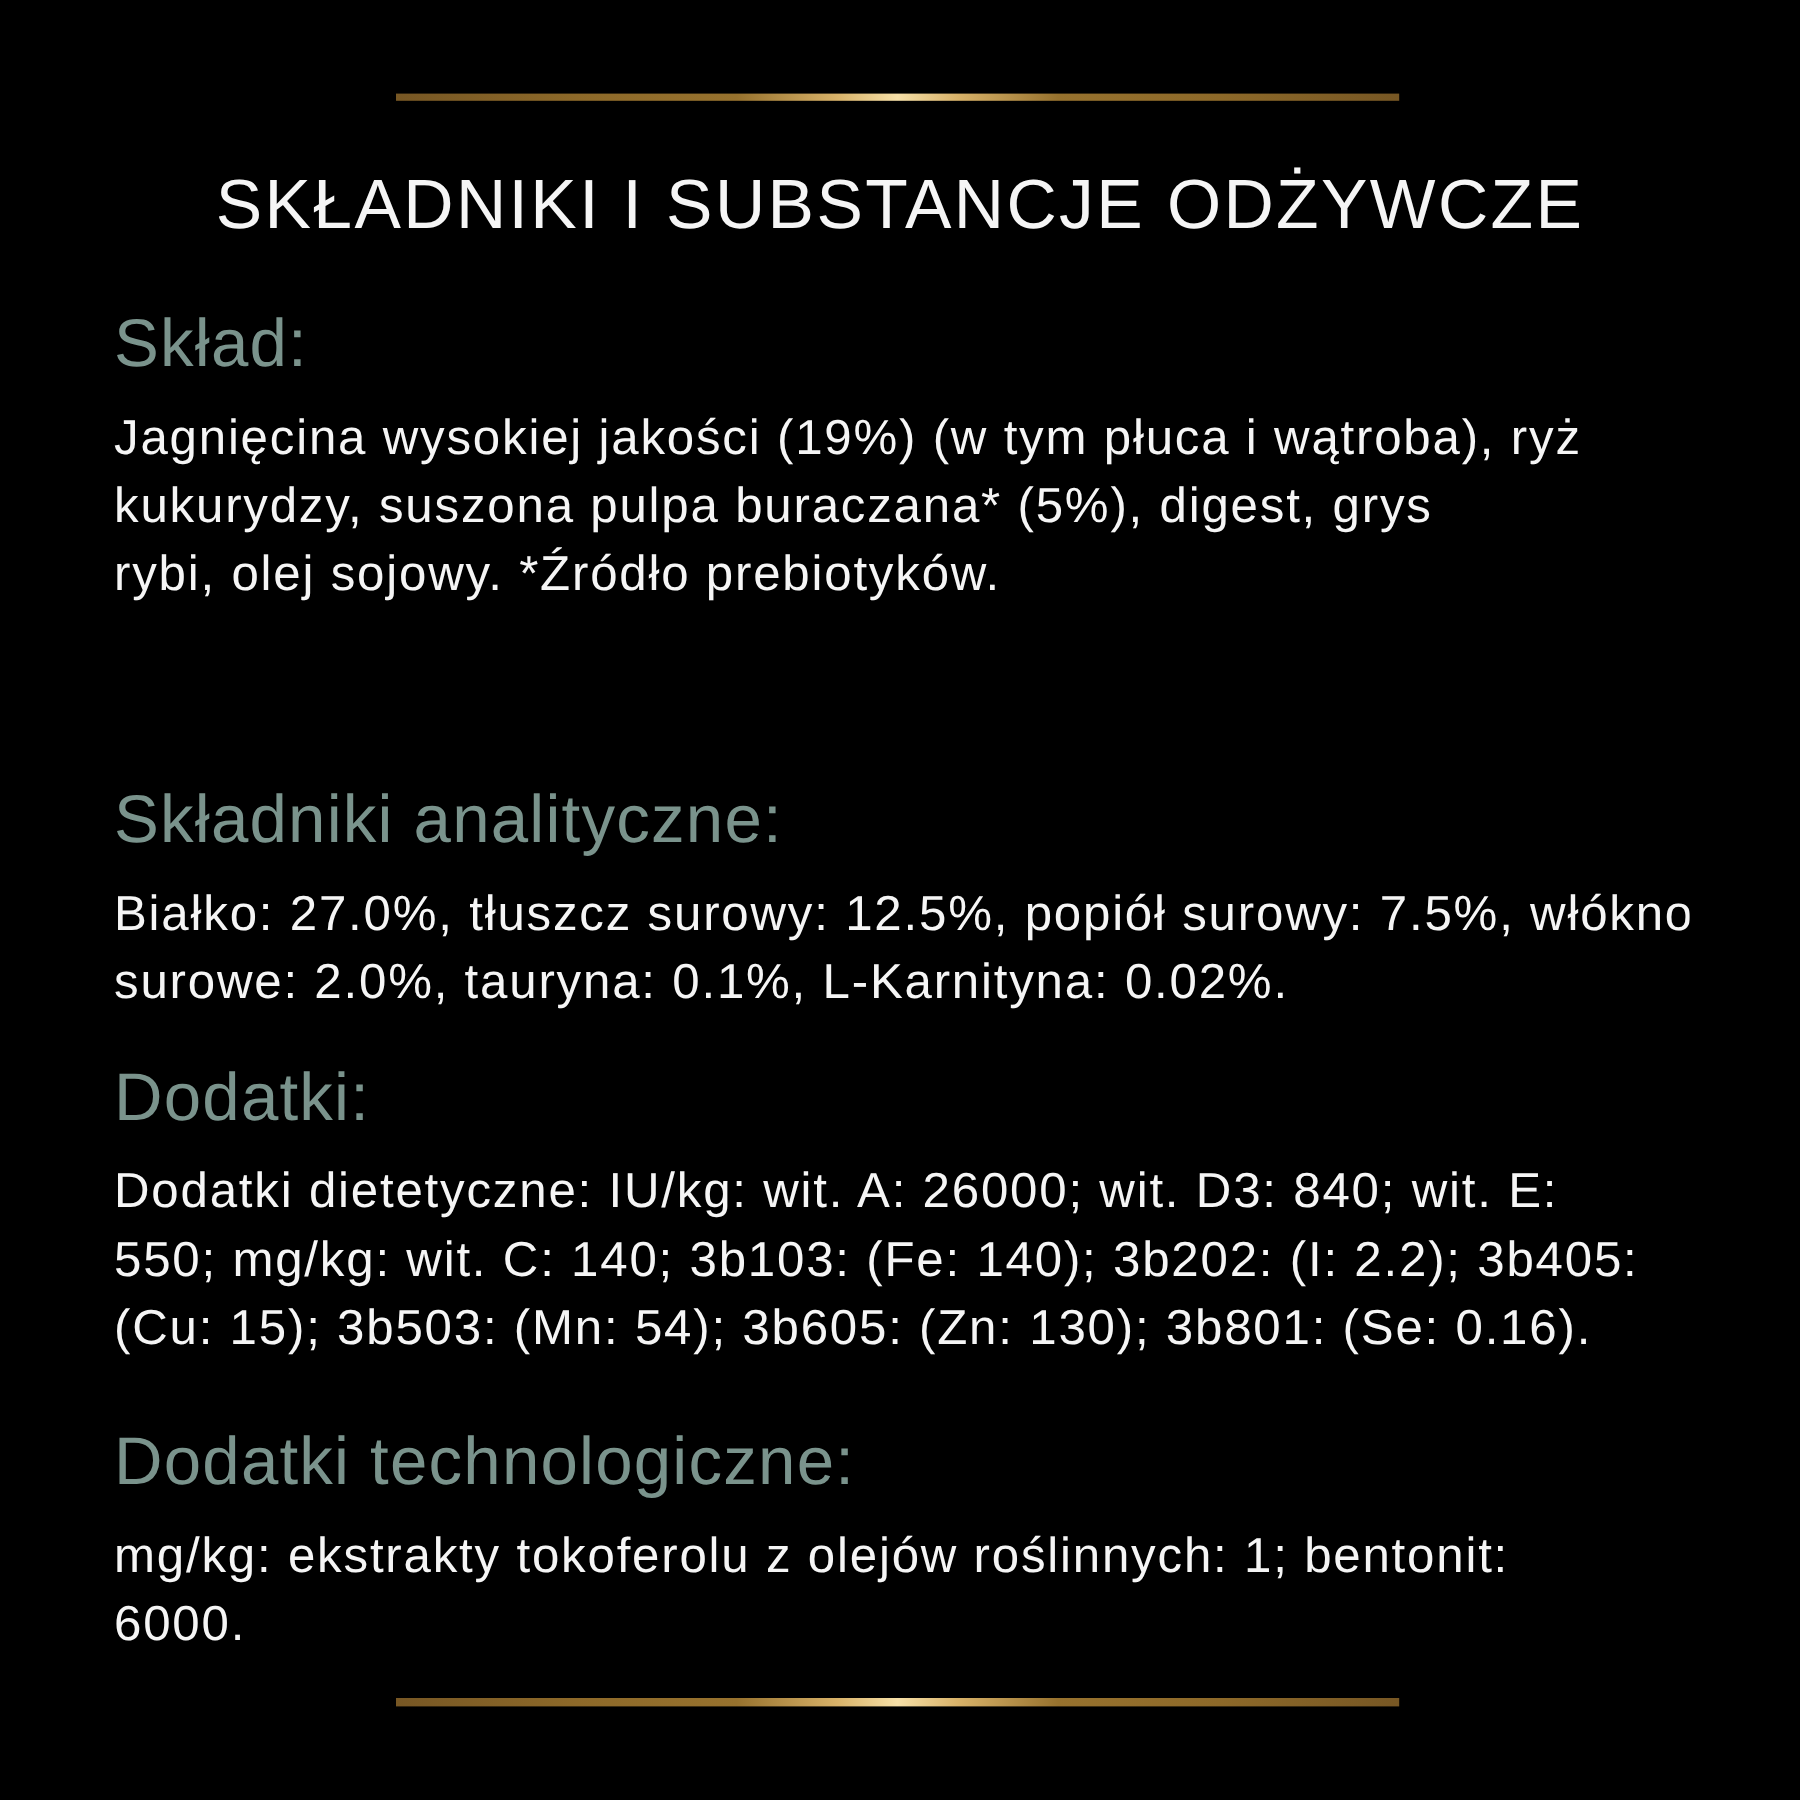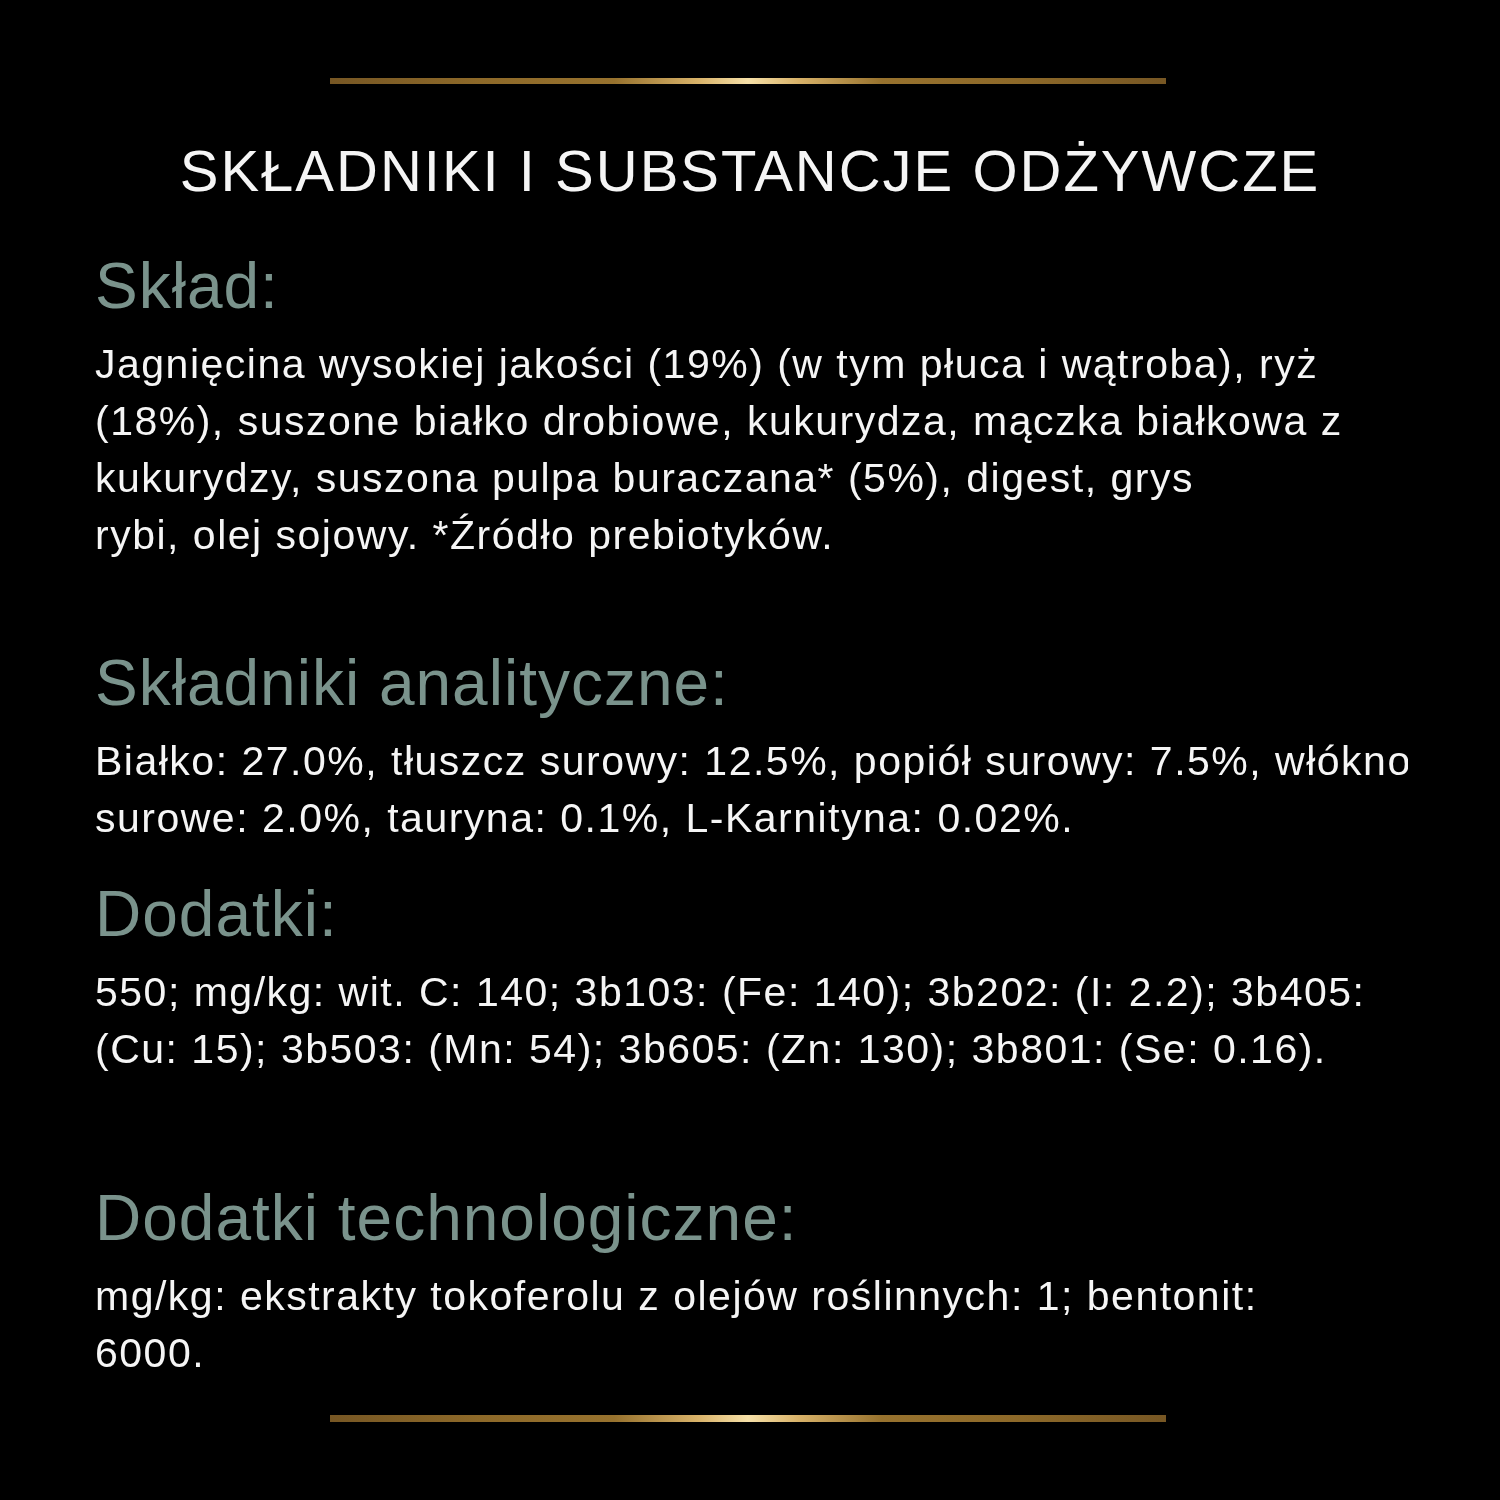--- a/index.html
+++ b/index.html
@@ -52,21 +52,21 @@
     position: absolute;
     left: 95px;
     right: 0;
   }
   .sec-1 { top: 256px; }
   .sec-2 { top: 653px; }
   .sec-3 { top: 884px; }
   .sec-4 { top: 1188px; }
   .h2 {
     margin: 0;
-    font-size: 64px;
+    font-size: 56px;
     line-height: 60px;
     font-weight: normal;
     letter-spacing: 1px;
     color: var(--heading-color, #7a938c);
     white-space: nowrap;
   }
   .para {
     margin: 20px 0 0 0;
     font-size: 41px;
     line-height: 57px;
@@ -83,37 +83,37 @@
 <div class="page" style="--bg: #000000; --heading-color: #7A938C; --body-color: #F5F5F5;">
 
   <div class="rule rule-top"></div>
 
   <h1 class="title">SKŁADNIKI I SUBSTANCJE ODŻYWCZE</h1>
 
   <section class="sec sec-1">
     <h2 class="h2">Skład:</h2>
     <div class="para">
         <div class="line">Jagnięcina wysokiej jakości (19%) (w tym płuca i wątroba), ryż</div>
-        <div class="line">(18%), suszone białko drobiowe, kukurydza, mączka białkowa z</div>
         <div class="line">kukurydzy, suszona pulpa buraczana* (5%), digest, grys</div>
         <div class="line">rybi, olej sojowy. *Źródło prebiotyków.</div>
       </div>
   </section>
 
   <section class="sec sec-2">
     <h2 class="h2">Składniki analityczne:</h2>
     <div class="para">
         <div class="line">Białko: 27.0%, tłuszcz surowy: 12.5%, popiół surowy: 7.5%, włókno</div>
         <div class="line">surowe: 2.0%, tauryna: 0.1%, L-Karnityna: 0.02%.</div>
       </div>
   </section>
 
   <section class="sec sec-3">
     <h2 class="h2">Dodatki:</h2>
     <div class="para">
+        <div class="line">Dodatki dietetyczne: IU/kg: wit. A: 26000; wit. D3: 840; wit. E:</div>
         <div class="line">550; mg/kg: wit. C: 140; 3b103: (Fe: 140); 3b202: (I: 2.2); 3b405:</div>
         <div class="line">(Cu: 15); 3b503: (Mn: 54); 3b605: (Zn: 130); 3b801: (Se: 0.16).</div>
       </div>
   </section>
 
   <section class="sec sec-4">
     <h2 class="h2">Dodatki technologiczne:</h2>
     <div class="para">
         <div class="line">mg/kg: ekstrakty tokoferolu z olejów roślinnych: 1; bentonit:</div>
         <div class="line">6000.</div>

